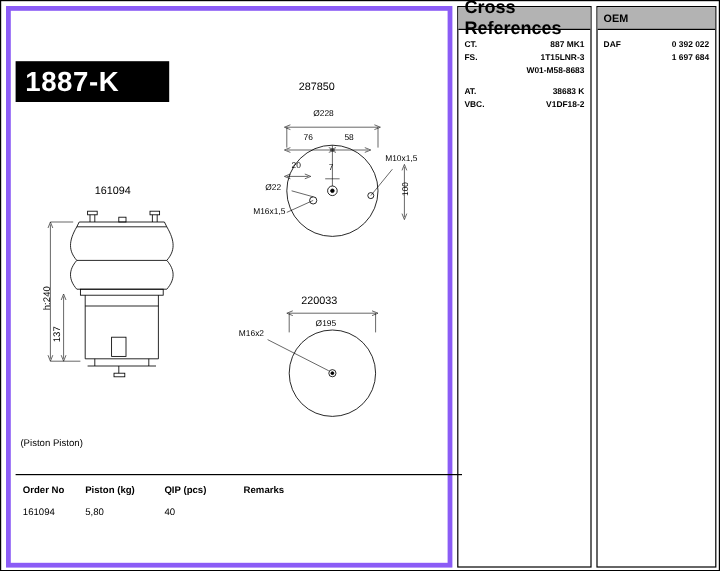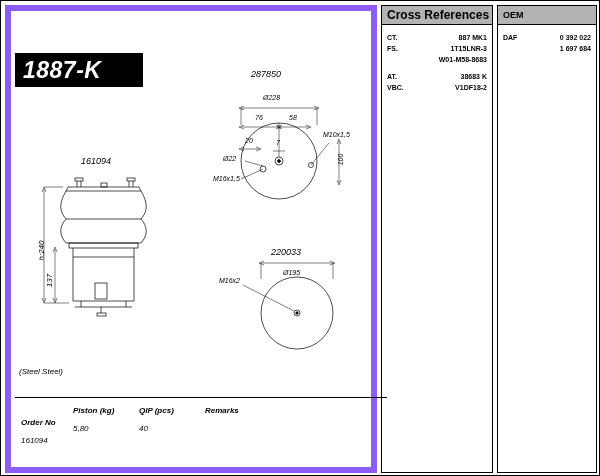--- a/index.html
+++ b/index.html
@@ -25,23 +25,22 @@
     padding-left:8px;
     box-sizing:border-box;
   }
   .title-bar .title-text{
     font-size:23px;font-weight:bold;letter-spacing:0.5px;
   }
 
   
   .drawing-panel{
     position:absolute;left:4px;top:4px;width:372px;height:468px;
-    border:6px solid #8b5cf6;
-    box-sizing:border-box;
-    font-style:italic;
+    border:4px solid #8b5cf6;
+    box-sizing:border-box;
   }
 
   
   .lbl{position:absolute;font-size:8px;white-space:nowrap;}
   .lbl-9{font-size:7px;}
   .lbl-part{font-size:9px;}
 
   
   .steel-piston{
     position:absolute;left:8px;top:356px;font-size:8px;
@@ -54,36 +53,36 @@
     box-sizing:border-box;
   }
   .bt-head{
     position:absolute;top:8px;left:0;width:100%;
     font-size:8px;font-weight:bold;
   }
   .bt-row{
     position:absolute;top:26px;left:0;width:100%;
     font-size:8px;
   }
-  .c1{position:absolute;left:6px;margin-top:12px;}
+  .c1{position:absolute;left:6px;}
   .c2{position:absolute;left:58px;}
   .c3{position:absolute;left:124px;}
   .c4{position:absolute;left:190px;}
 
   
   .xref-panel{
     position:absolute;left:380px;top:4px;width:112px;height:468px;
     border:1px solid #000;box-sizing:border-box;
   }
   .xref-head{
     position:absolute;left:0;top:0;width:100%;height:19px;
     background:#b3b3b3;border-bottom:1px solid #000;
     box-sizing:border-box;
-    font-size:12px;font-weight:bold;
-    display:flex;align-items:center;padding-left:5px;text-align:right;
+    font-size:15px;font-weight:bold;
+    display:flex;align-items:center;padding-left:5px;
   }
   .xref-body{
     position:absolute;left:0;top:19px;width:100%;
     padding-top:9px;box-sizing:border-box;
   }
   .xrow{
     position:relative;height:11px;font-size:7px;
   }
   .xrow .k{position:absolute;left:5px;font-weight:bold;}
   .xrow .v{position:absolute;right:5px;text-align:right;font-weight:bold;}
@@ -223,21 +222,21 @@
       <div class="lbl lbl-9" style="left:54px;top:53px;">76</div>
       <div class="lbl lbl-9" style="left:88px;top:53px;">58</div>
       <div class="lbl lbl-9" style="left:44px;top:76px;">20</div>
       <div class="lbl lbl-9" style="left:75px;top:78px;">7</div>
       <div class="lbl lbl-9" style="left:134px;top:95px;transform:rotate(-90deg);transform-origin:center;">100</div>
       <div class="lbl lbl-9" style="left:22px;top:94px;">Ø22</div>
       <div class="lbl lbl-9" style="left:12px;top:114px;">M16x1,5</div>
       <div class="lbl lbl-9" style="left:122px;top:70px;">M10x1,5</div>
     </div>
 
-    <div style="position:absolute;left:190px;top:230px;width:180px;height:130px;">
+    <div style="position:absolute;left:172px;top:230px;width:180px;height:130px;">
       <svg class="svg-abs" width="180" height="130" viewBox="0 0 180 130">
         <g fill="none" stroke="#000" stroke-width="0.7">
           <circle cx="96" cy="72" r="36"></circle>
           <circle cx="96" cy="72" r="3"></circle>
           <circle cx="96" cy="72" r="1.2" fill="#000"></circle>
         </g>
         <g stroke="#000" stroke-width="0.5" fill="none">
 
           <line x1="60" y1="22" x2="132" y2="22"></line>
           <path d="M63,20 L58,22 L63,24"></path>
@@ -247,21 +246,21 @@
 
           <line x1="93" y1="70" x2="42" y2="44"></line>
         </g>
       </svg>
 
       <div class="lbl lbl-part" style="left:70px;top:6px;">220033</div>
       <div class="lbl lbl-9" style="left:82px;top:28px;">Ø195</div>
       <div class="lbl lbl-9" style="left:18px;top:36px;">M16x2</div>
     </div>
 
-    <div class="steel-piston">(Steel Steel)</div>
+    <div class="steel-piston">(Piston Piston)</div>
 
     <div class="bottom-table">
       <div class="bt-head">
         <span class="c1">Order No</span>
         <span class="c2">Piston (kg)</span>
         <span class="c3">QIP (pcs)</span>
         <span class="c4">Remarks</span>
       </div>
       <div class="bt-row">
         <span class="c1">161094</span>

